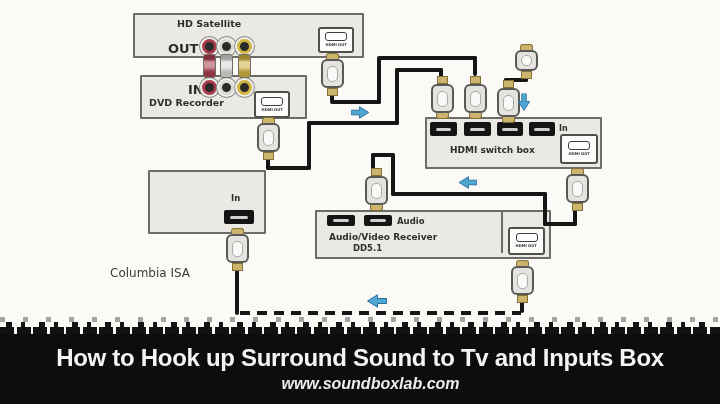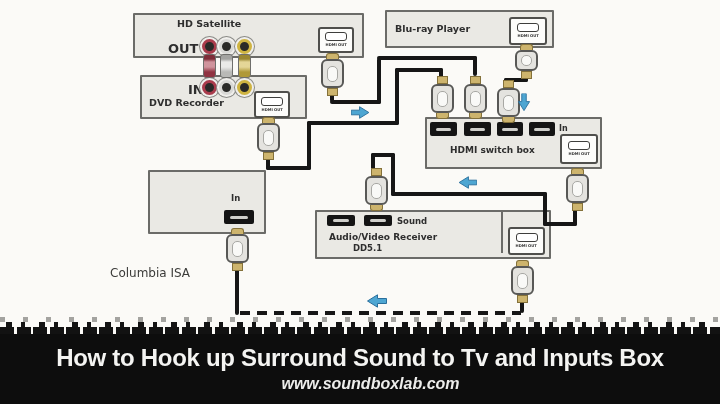--- a/index.html
+++ b/index.html
@@ -97,27 +97,20 @@
     <i class="rca" style="--c:var(--rca-red);left:60px;top:3px;"></i>
     <i class="rca" style="--c:var(--rca-white);left:77px;top:3px;"></i>
     <i class="rca" style="--c:var(--rca-yellow);left:95px;top:3px;"></i>
     <div class="t" style="left:7px;top:20px;">DVD Recorder</div>
     <div class="port-out" style="left:112px;top:14px;width:32px;height:23px;">
       <i class="slot"></i>
       <span class="plbl">HDMI OUT</span>
     </div>
   </div>
 
-  <div class="box" style="left:385px;top:10px;width:165px;height:34px;">
-    <div class="t" style="left:8px;top:11px;">Blu-ray Player</div>
-    <div class="port-out" style="left:122px;top:5px;width:34px;height:24px;">
-      <i class="slot"></i>
-      <span class="plbl">HDMI OUT</span>
-    </div>
-  </div>
 
   <div class="box" style="left:425px;top:117px;width:173px;height:48px;">
     <div class="port-in" style="left:3px;top:3px;width:27px;height:14px;">
         <i></i>
       </div>
     <div class="port-in" style="left:37px;top:3px;width:27px;height:14px;">
         <i></i>
       </div>
     <div class="port-in" style="left:70px;top:3px;width:26px;height:14px;">
         <i></i>
@@ -140,21 +133,21 @@
       </div>
   </div>
 
   <div class="box" style="left:315px;top:210px;width:232px;height:45px;">
     <div class="port-in" style="left:10px;top:3px;width:28px;height:11px;">
         <i></i>
       </div>
     <div class="port-in" style="left:47px;top:3px;width:28px;height:11px;">
         <i></i>
       </div>
-    <div class="tiny" style="left:80px;top:4px;font-size:8.5px;font-weight:600;">Sound</div>
+    <div class="tiny" style="left:80px;top:4px;font-size:8.5px;font-weight:600;">Audio</div>
     <div class="t" style="left:12px;top:20px;font-size:9px;">Audio/Video Receiver</div>
     <div class="t" style="left:36px;top:31px;font-size:8.5px;">DD5.1</div>
     <div class="divider" style="left:184px;top:0;height:41px;"></div>
     <div class="port-out" style="left:191px;top:15px;width:33px;height:24px;">
       <i class="slot"></i>
       <span class="plbl">HDMI OUT</span>
     </div>
   </div>
 
   <div class="abs credits">

